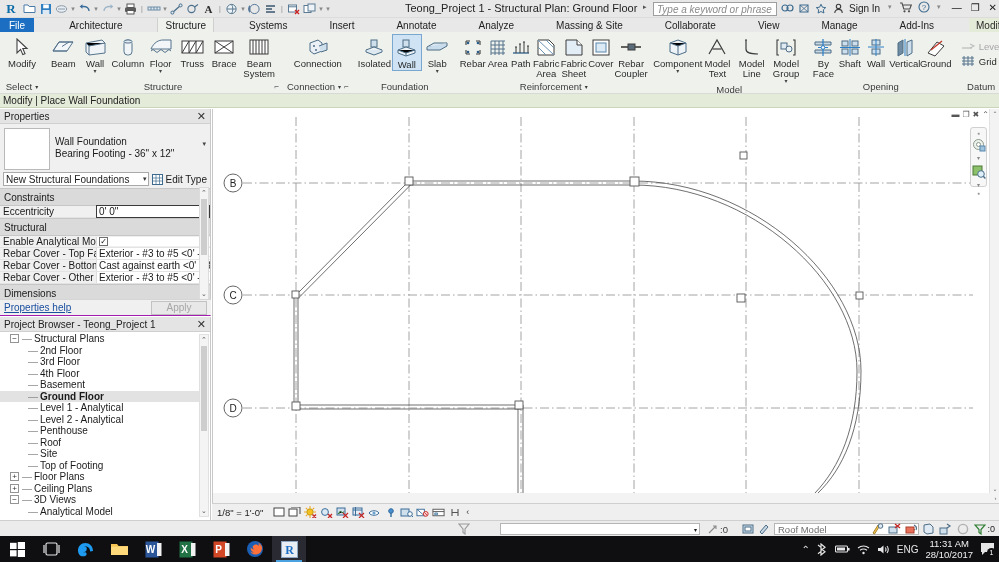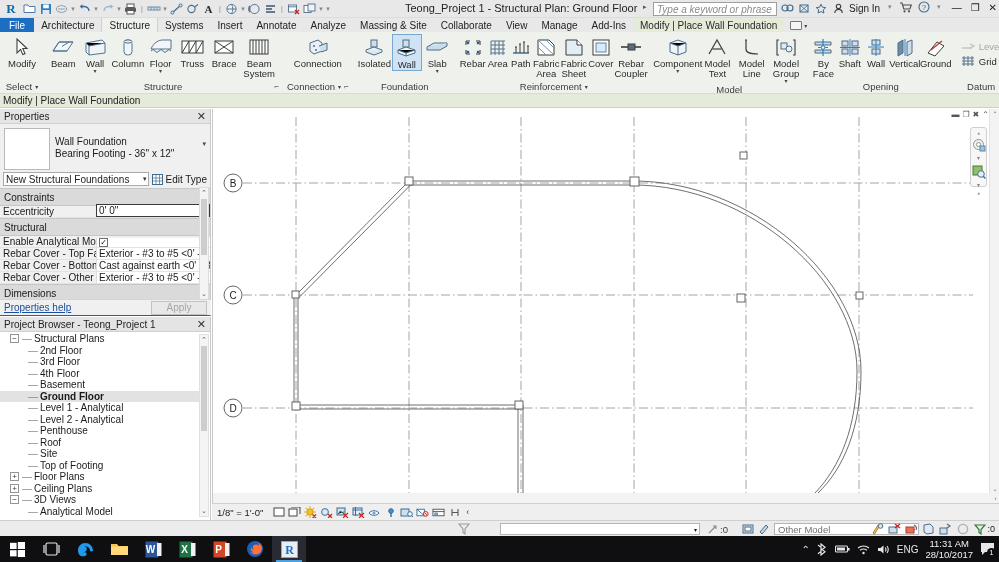--- a/index.html
+++ b/index.html
@@ -52,20 +52,21 @@
   .signin { font-size: 10px; color: #222; margin-left: 1px; }
   .tright { position: absolute; right: 2px; top: 1px; display: flex; align-items: center; gap: 6px; }
   .tright .ti { font-size: 10px; color: #333; }
   .winbtns { display: flex; gap: 9px; margin-left: 4px; font-size: 10px; color: #222; }
 
   
   .tabbar {
     position: absolute; left: 0; top: 18px; width: 999px; height: 14px;
     background: #e8e8e8; display: flex; align-items: stretch;
     font-size: 10px;
+    gap: 28px;
   }
   .tab {
     padding: 0 7px; display: flex; align-items: center;
     color: #222; cursor: default; white-space: nowrap;
   }
   .tab.file { background: #1b6ec2; color: #fff; padding: 0 9px; }
   .tab.active { background: #eef1ec; border-left: 1px solid #d0d0d0; border-right: 1px solid #d0d0d0;}
   .tab.ctx { background: #e4ecd9; color: #2a2a2a; }
   .tabcaret { display: flex; align-items: center; padding: 0 6px; gap:2px; }
   .tabcaret .mini { width:12px;height:9px;border:1px solid #777;background:#f5f5f5;border-radius:1px;}
@@ -145,21 +146,21 @@
   .combo .ca { font-size: 7px; color: #333; }
   .edittype { font-size: 10px; color: #1a1a1a; display: flex; align-items: center; gap: 2px; white-space: nowrap;}
   .ptable { font-size: 10px; }
   .pgroup {
     background: #dadada; height: 12px; display: flex; align-items: center;
     padding: 8px 4px; font-size: 10px; color: #1a1a1a;
     border-top: 1px solid #c6c6c6; border-bottom: 1px solid #c6c6c6;
   }
   .pgroup .gi { margin-left: auto; font-size: 7px; color: #555; }
   .prow {
-    height: 12px; display: flex; align-items: flex-end;
+    height: 12px; display: flex; align-items: center;
     border-bottom: 1px solid #e3e3e3; background: #f0f0f0;
   }
   .pname { width: 96px; padding: 0 3px; display: flex; align-items: center;
            font-size: 10px; color: #1a1a1a; overflow: hidden; white-space: nowrap;}
   .pname.dim { color: #9a9a9a; }
   .pval { flex: 1; background: #fff; border-left: 1px solid #dcdcdc;
           padding: 0 2px; display: flex; align-items: center;
           font-size: 10px; color: #1a1a1a; overflow: hidden; white-space: nowrap; }
   .pval.focus { border: 1px solid #3a3a3a; }
   .pval.empty { background: #fff; }
@@ -1212,21 +1213,21 @@
           <rect x="1" y="2" width="10" height="8" fill="#cfe0ec" stroke="#4d6d86"></rect>
           <rect x="3" y="4" width="6" height="4" fill="#fff" stroke="#4d6d86"></rect>
         </svg>
     </span>
     <span style="position:absolute;left:758px;top:2px;">
       <svg width="12" height="12" viewBox="0 0 12 12">
           <path d="M2 9 8 2 10 4 4 11z" fill="#c5d6e5" stroke="#4d6d86"></path>
         </svg>
     </span>
     <span class="sb-mainwrap" style="left:774px;width:145px;">
-      <span>Other Model</span>
+      <span>Roof Model</span>
       <span class="ca">▾</span>
     </span>
     <span class="sb-icons">
       <span class="si">
         <svg width="13" height="12" viewBox="0 0 13 12">
             <path d="M2 10 7 2l1.5 1.2L3.5 11z" fill="#f5c453" stroke="#a8842e"></path>
             <circle cx="9.5" cy="3" r="2.3" fill="#dfeaf5" stroke="#4d6d86"></circle>
           </svg>
       </span>
       <span class="si">

